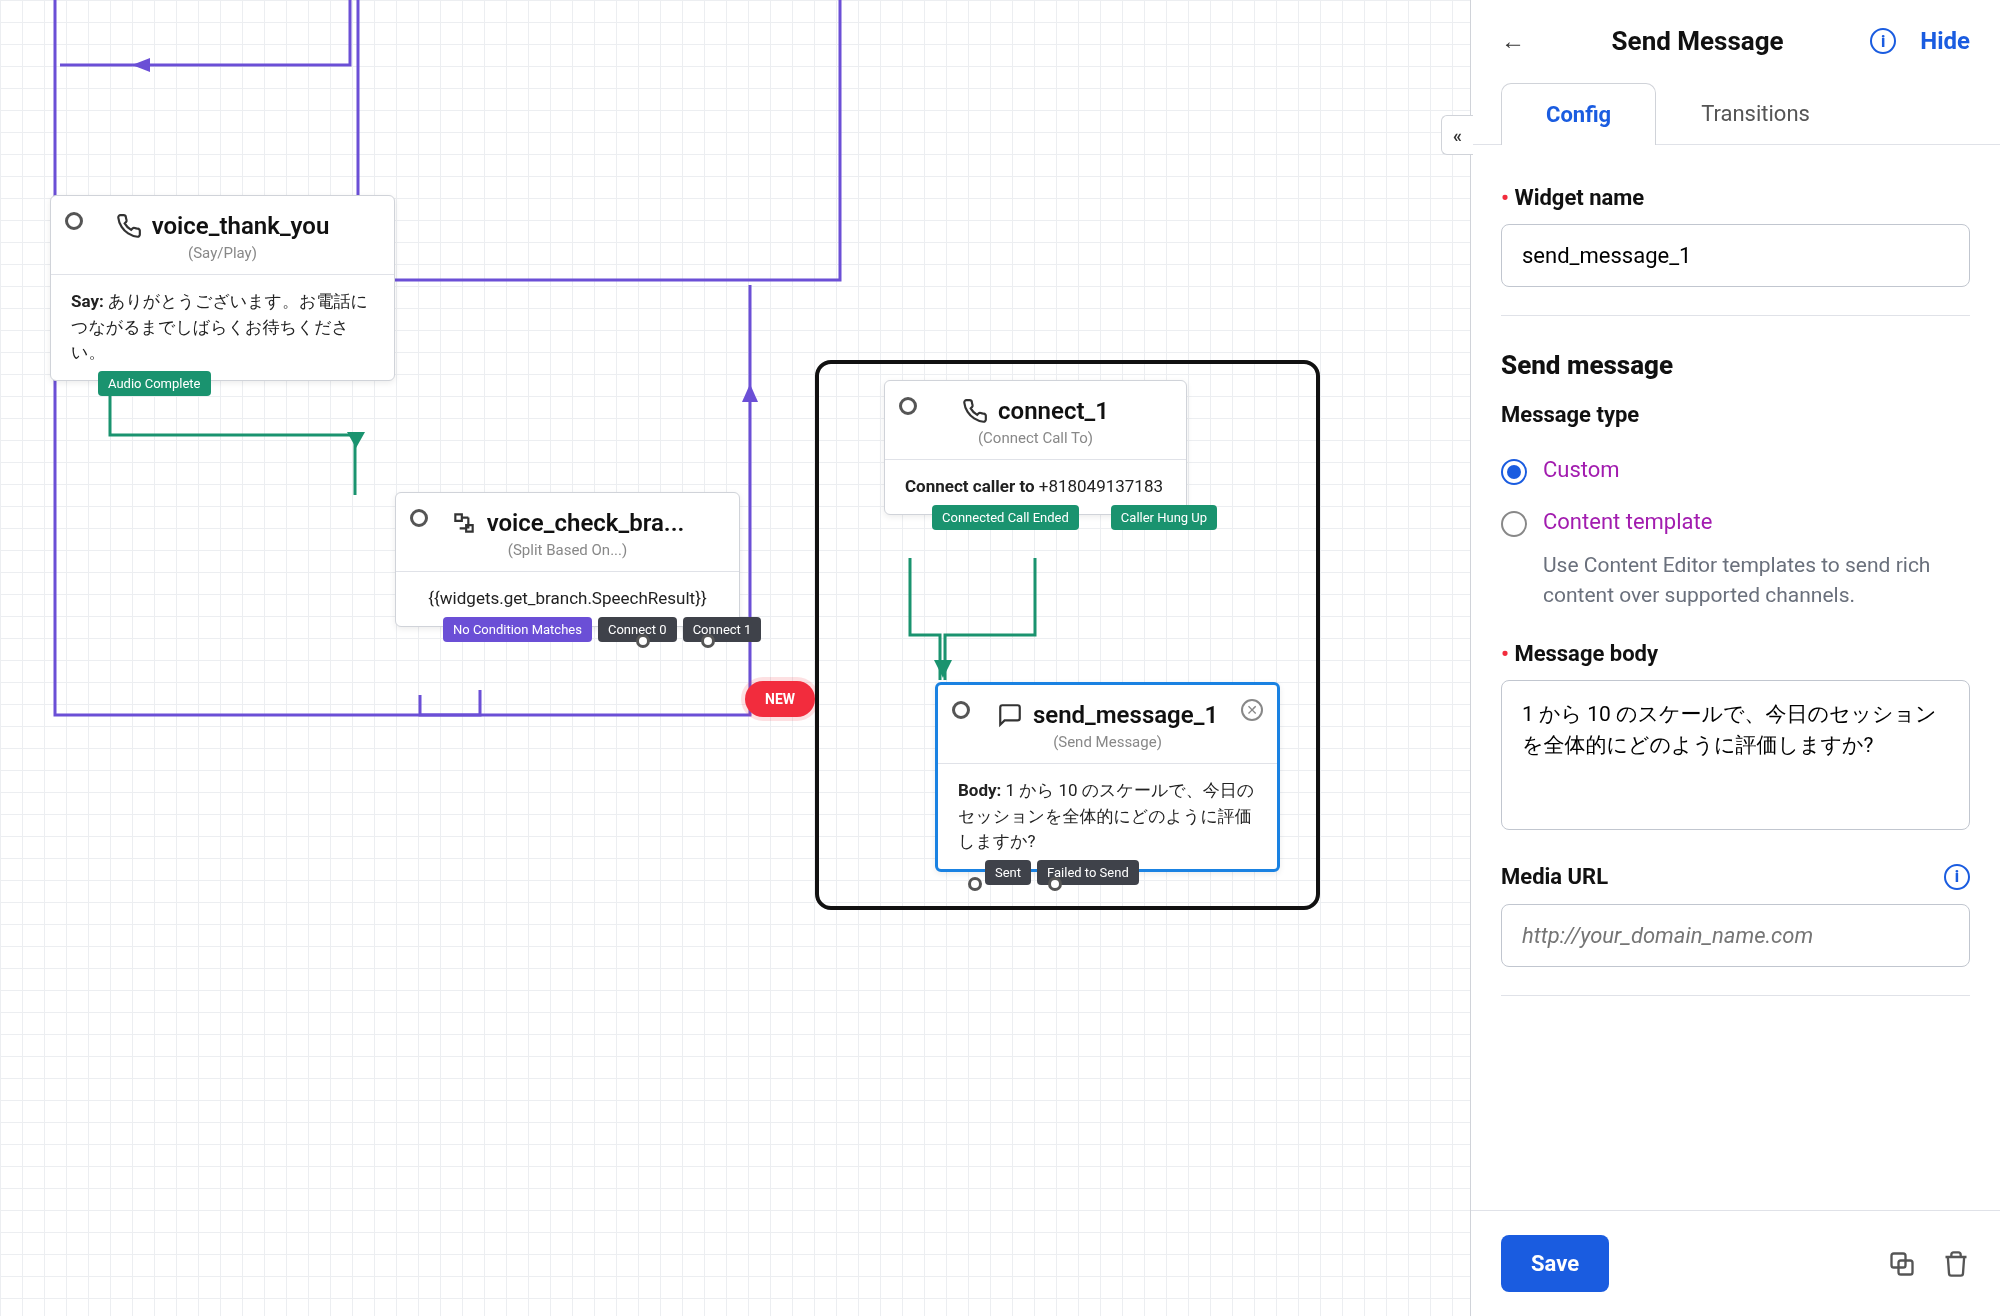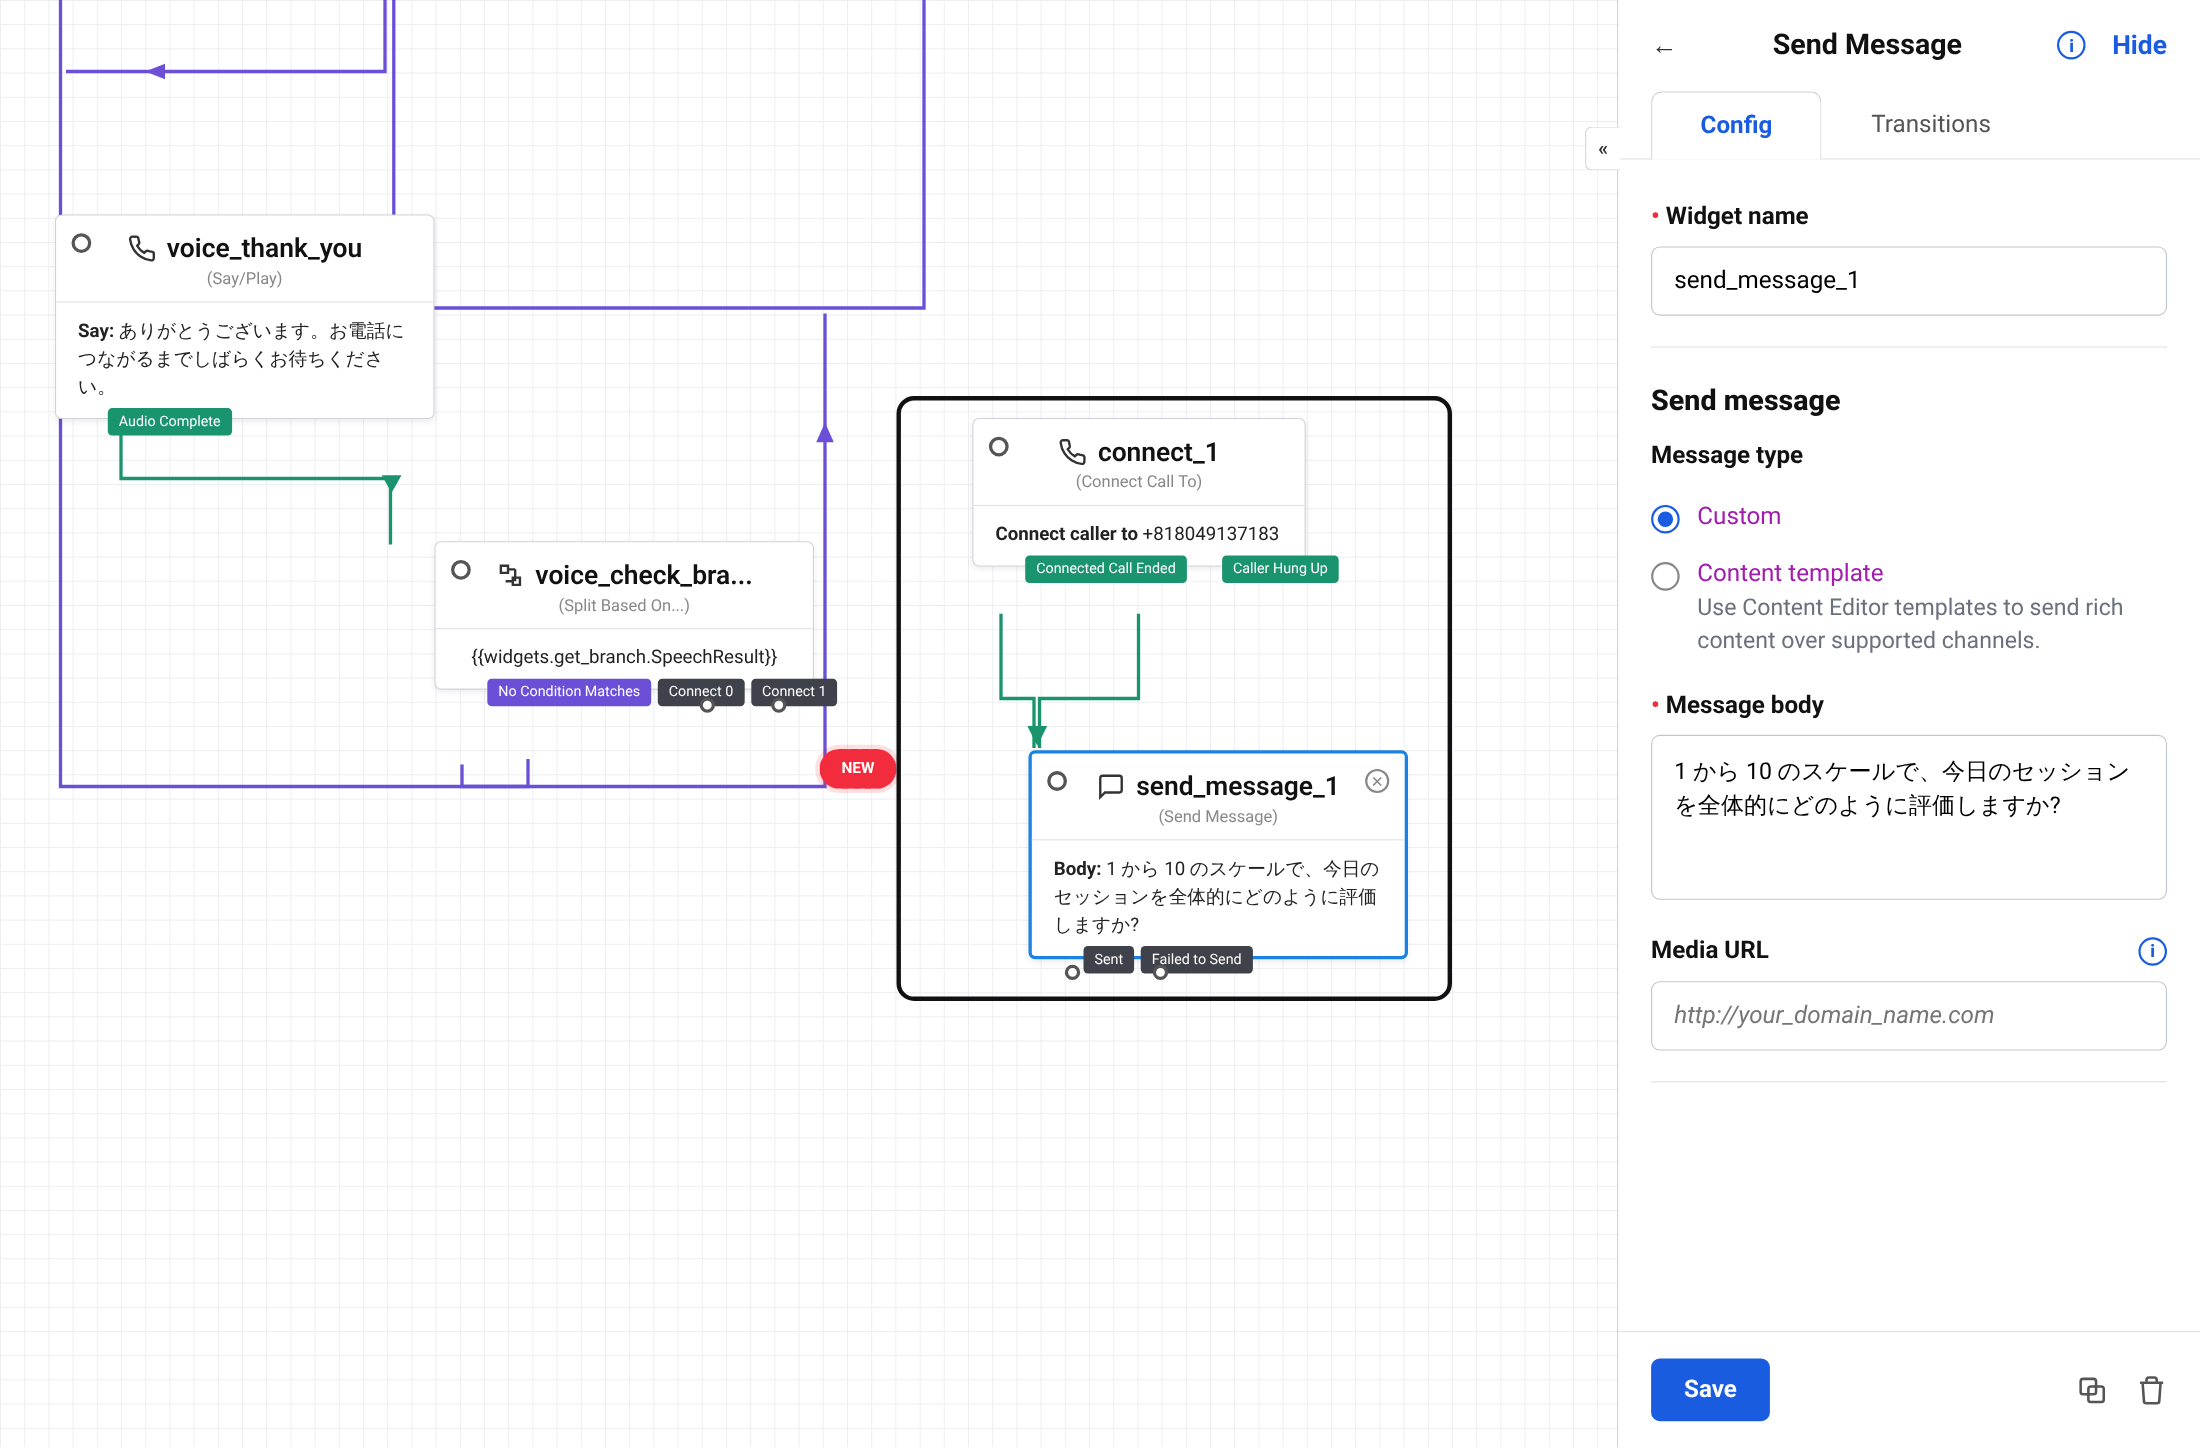--- a/index.html
+++ b/index.html
@@ -62,21 +62,21 @@
     .field-label.req::before { content:"• "; color:#f22c3d; }
     .section-label { font-size:26px; font-weight:800; color:#111; margin:34px 0 22px; }
     .subfield-label { font-size:22px; font-weight:700; color:#111; margin:10px 0 18px; }
     .txt-input { width:100%; font-size:22px; padding:18px 20px; border:1px solid #c1c6cf; border-radius:8px; }
     .txt-area { width:100%; font-size:21px; padding:18px 20px; border:1px solid #c1c6cf; border-radius:8px; line-height:1.5; resize:none; height:150px; }
     .radio-row { display:flex; align-items:flex-start; gap:16px; padding:12px 0; }
     .radio { width:26px; height:26px; border:2.5px solid #888; border-radius:50%; display:flex; align-items:center; justify-content:center; margin-top:2px; cursor:pointer; }
     .radio.checked { border-color:#1a5ce0; }
     .radio.checked::after { content:""; width:14px; height:14px; background:#1a5ce0; border-radius:50%; }
     .radio-text .t { font-size:22px; color:#a21caf; }
-    .radio-text .d { font-size:21px; color:#6a707c; line-height:1.45; margin-top:4px; max-width:420px; }
+    .radio-text .d { font-size:21px; color:#6a707c; line-height:1.45; margin-top:16px; max-width:420px; }
     .media-head { display:flex; align-items:center; justify-content:space-between; }
     .panel-foot { border-top:1px solid #e0e2e8; padding:24px 30px; display:flex; align-items:center; justify-content:space-between; }
     .savebtn { background:#1a5ce0; color:#fff; font-size:22px; font-weight:700; padding:16px 30px; border:none; border-radius:8px; cursor:pointer; }
     .foot-icons { display:flex; gap:26px; }
     .foot-ic { width:28px; height:28px; cursor:pointer; }
     .phone-ic,.split-ic,.msg-ic { width:26px; height:26px; }
     hr.sep { border:none; border-top:1px solid #e0e2e8; margin:28px 0 10px; }
   </style>
 </head>
 <body>

